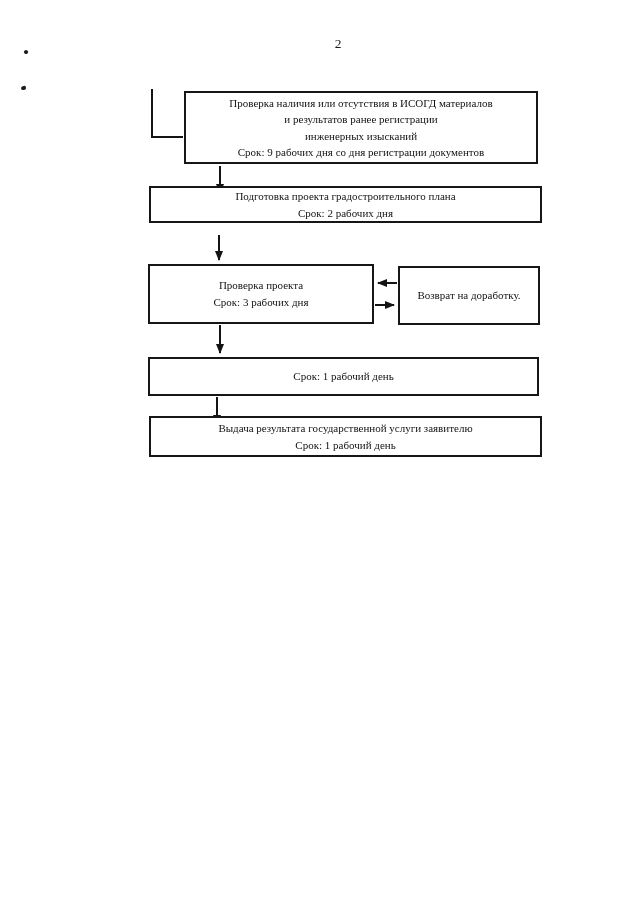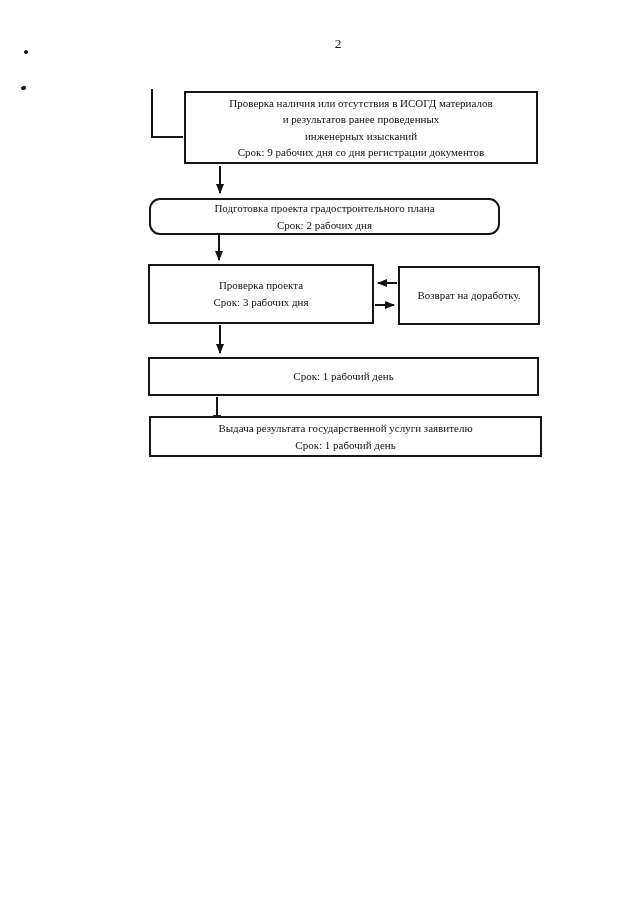--- a/index.html
+++ b/index.html
@@ -40,21 +40,21 @@
     flex-direction: column;
     justify-content: center;
     align-items: center;
     text-align: center;
     font-size: 11px;
     line-height: 16.5px;
     color: #131313;
     padding: 1px 6px;
   }
   .box-1      { left: 184px; top:  91px; width: 354px; height: 73px; }
-  .box-2      { left: 149px; top: 198px; width: 351px; height: 37px; line-height: 17px; border-radius: 11px; }
+  .box-2      { left: 149px; top: 186px; width: 393px; height: 37px; line-height: 17px; }
   .box-3      { left: 148px; top: 264px; width: 226px; height: 60px; line-height: 17px; }
   .box-return { left: 398px; top: 266px; width: 142px; height: 59px; align-items: center; }
   .box-4      { left: 148px; top: 357px; width: 391px; height: 39px; line-height: 17px; }
   .box-5      { left: 149px; top: 416px; width: 393px; height: 41px; line-height: 17px; }
   .speck {
     position: absolute;
     background: #1d1d1d;
     border-radius: 60% 40% 55% 45%;
   }
   .speck-1 { left: 24px; top: 50px; width: 4px; height: 4px; transform: rotate(40deg); }
@@ -80,21 +80,21 @@
     <line x1="220" y1="166" x2="220" y2="193" stroke="#141414" stroke-width="2" marker-end="url(#arrowhead)"></line>
     <line x1="219" y1="235" x2="219" y2="260" stroke="#141414" stroke-width="2" marker-end="url(#arrowhead)"></line>
     <line x1="397" y1="283" x2="378" y2="283" stroke="#141414" stroke-width="2" marker-end="url(#arrowhead)"></line>
     <line x1="375" y1="305" x2="394" y2="305" stroke="#141414" stroke-width="2" marker-end="url(#arrowhead)"></line>
     <line x1="220" y1="325" x2="220" y2="353" stroke="#141414" stroke-width="2" marker-end="url(#arrowhead)"></line>
     <line x1="217" y1="397" x2="217" y2="424" stroke="#141414" stroke-width="2" marker-end="url(#arrowhead)"></line>
   </svg>
 
   <div class="box box-1">
     <div>Проверка наличия или отсутствия в ИСОГД материалов</div>
-    <div>и результатов ранее проведенных</div>
+    <div>и результатов ранее регистрации</div>
     <div>инженерных изысканий</div>
     <div>Срок: 9 рабочих дня со дня регистрации документов</div>
   </div>
 
   <div class="box box-2">
     <div>Подготовка проекта градостроительного плана</div>
     <div>Срок: 2 рабочих дня</div>
   </div>
 
   <div class="box box-3">

